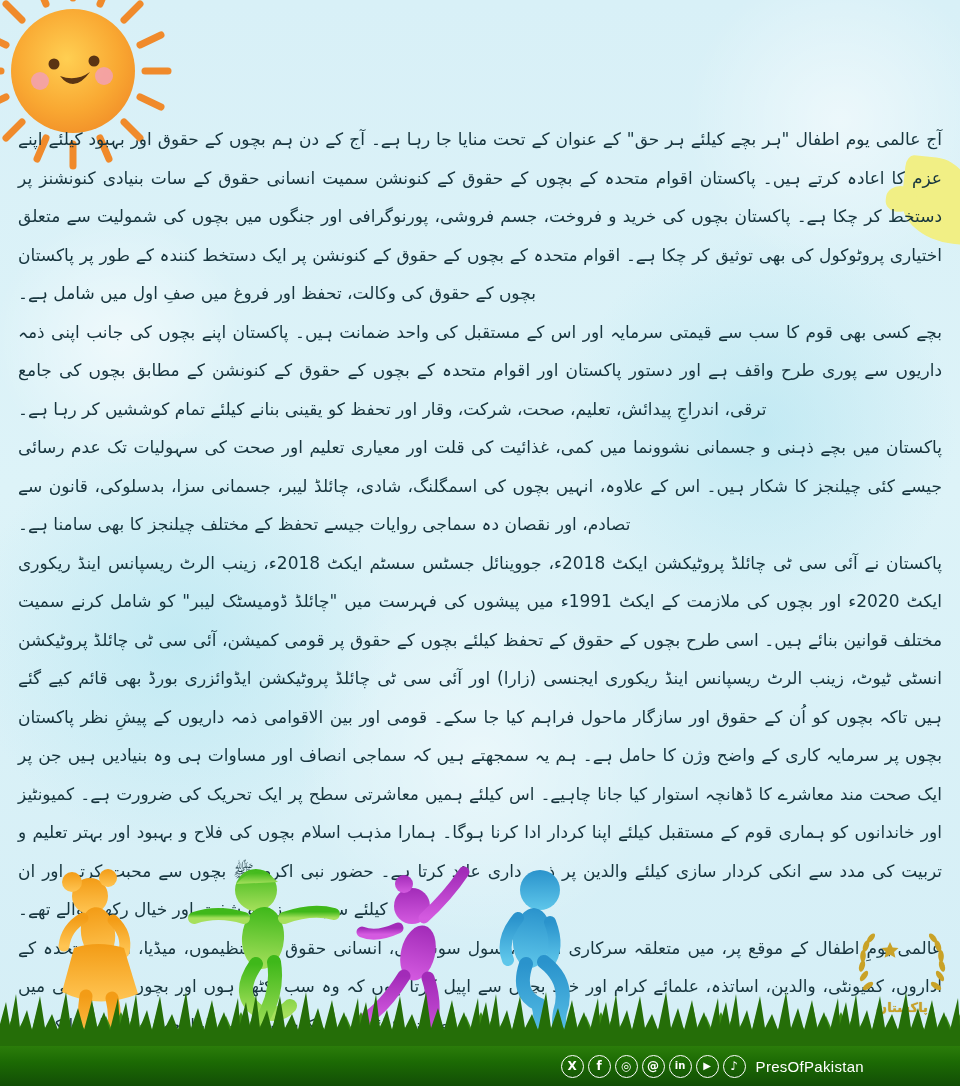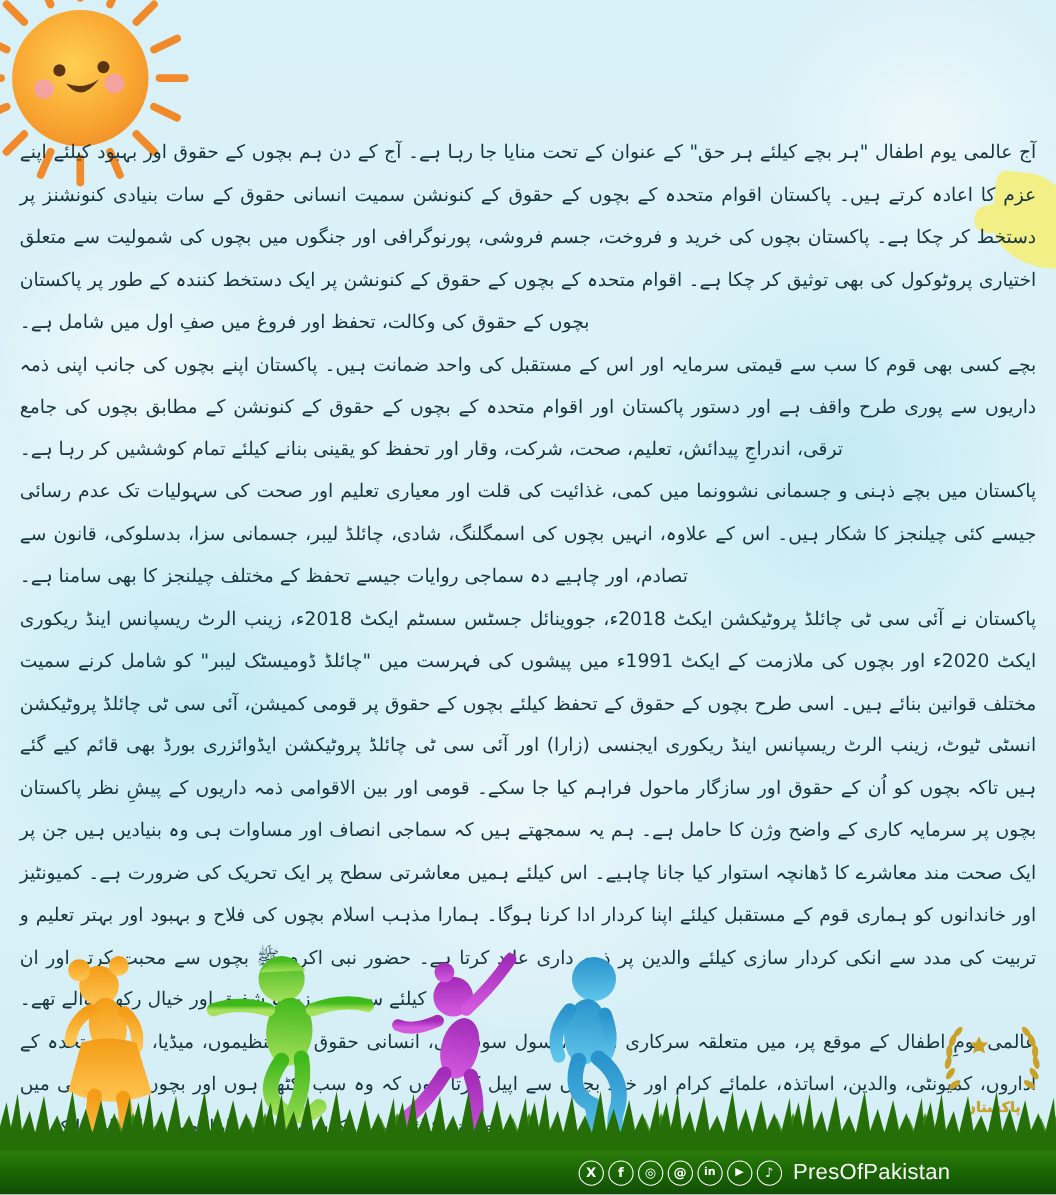--- a/index.html
+++ b/index.html
@@ -77,21 +77,21 @@
     padding-right:96px; gap:4px;
   }
   .sicon{
     width:23px; height:23px; border:1.7px solid #ffffff; border-radius:50%;
     display:inline-flex; align-items:center; justify-content:center;
     color:#ffffff; font-size:12px; font-weight:700; line-height:1;
     font-family:"DejaVu Sans", sans-serif;
   }
   .sicon.small{ font-size:10px; }
   .handle{
-    color:#ffffff; font-size:20px; margin-left:6px; font-weight:400;
+    color:#ffffff; font-size:15px; margin-left:6px; font-weight:400;
     font-family:"Liberation Sans", sans-serif; letter-spacing:.3px;
   }
 </style>
 </head>
 <body>
 
 <div class="page">
 
   <div class="splash-yellow"></div>
 
@@ -128,21 +128,21 @@
       <path d="M92,110 Q106,128 122,106 Q108,116 92,110 Z" fill="#5a3413"></path>
       <circle cx="72" cy="115" r="9" fill="#f2a0b4" opacity="0.85"></circle>
       <circle cx="136" cy="110" r="9" fill="#f2a0b4" opacity="0.85"></circle>
     </svg>
   </div>
 
 
   <div class="bodytext">
     <p>آج عالمی یوم اطفال "ہر بچے کیلئے ہر حق" کے عنوان کے تحت منایا جا رہا ہے۔ آج کے دن ہم بچوں کے حقوق اور بہبود کیلئے اپنے عزم کا اعادہ کرتے ہیں۔ پاکستان اقوام متحدہ کے بچوں کے حقوق کے کنونشن سمیت انسانی حقوق کے سات بنیادی کنونشنز پر دستخط کر چکا ہے۔ پاکستان بچوں کی خرید و فروخت، جسم فروشی، پورنوگرافی اور جنگوں میں بچوں کی شمولیت سے متعلق اختیاری پروٹوکول کی بھی توثیق کر چکا ہے۔ اقوام متحدہ کے بچوں کے حقوق کے کنونشن پر ایک دستخط کنندہ کے طور پر پاکستان بچوں کے حقوق کی وکالت، تحفظ اور فروغ میں صفِ اول میں شامل ہے۔</p>
     <p>بچے کسی بھی قوم کا سب سے قیمتی سرمایہ اور اس کے مستقبل کی واحد ضمانت ہیں۔ پاکستان اپنے بچوں کی جانب اپنی ذمہ داریوں سے پوری طرح واقف ہے اور دستور پاکستان اور اقوام متحدہ کے بچوں کے حقوق کے کنونشن کے مطابق بچوں کی جامع ترقی، اندراجِ پیدائش، تعلیم، صحت، شرکت، وقار اور تحفظ کو یقینی بنانے کیلئے تمام کوششیں کر رہا ہے۔</p>
-    <p>پاکستان میں بچے ذہنی و جسمانی نشوونما میں کمی، غذائیت کی قلت اور معیاری تعلیم اور صحت کی سہولیات تک عدم رسائی جیسے کئی چیلنجز کا شکار ہیں۔ اس کے علاوہ، انہیں بچوں کی اسمگلنگ، شادی، چائلڈ لیبر، جسمانی سزا، بدسلوکی، قانون سے تصادم، اور چاہیے دہ سماجی روایات جیسے تحفظ کے مختلف چیلنجز کا بھی سامنا ہے۔</p>
+    <p>پاکستان میں بچے ذہنی و جسمانی نشوونما میں کمی، غذائیت کی قلت اور معیاری تعلیم اور صحت کی سہولیات تک عدم رسائی جیسے کئی چیلنجز کا شکار ہیں۔ اس کے علاوہ، انہیں بچوں کی اسمگلنگ، شادی، چائلڈ لیبر، جسمانی سزا، بدسلوکی، قانون سے تصادم، اور نقصان دہ سماجی روایات جیسے تحفظ کے مختلف چیلنجز کا بھی سامنا ہے۔</p>
     <p>پاکستان نے آئی سی ٹی چائلڈ پروٹیکشن ایکٹ 2018ء، جووینائل جسٹس سسٹم ایکٹ 2018ء، زینب الرٹ ریسپانس اینڈ ریکوری ایکٹ 2020ء اور بچوں کی ملازمت کے ایکٹ 1991ء میں پیشوں کی فہرست میں "چائلڈ ڈومیسٹک لیبر" کو شامل کرنے سمیت مختلف قوانین بنائے ہیں۔ اسی طرح بچوں کے حقوق کے تحفظ کیلئے بچوں کے حقوق پر قومی کمیشن، آئی سی ٹی چائلڈ پروٹیکشن انسٹی ٹیوٹ، زینب الرٹ ریسپانس اینڈ ریکوری ایجنسی (زارا) اور آئی سی ٹی چائلڈ پروٹیکشن ایڈوائزری بورڈ بھی قائم کیے گئے ہیں تاکہ بچوں کو اُن کے حقوق اور سازگار ماحول فراہم کیا جا سکے۔ قومی اور بین الاقوامی ذمہ داریوں کے پیشِ نظر پاکستان بچوں پر سرمایہ کاری کے واضح وژن کا حامل ہے۔ ہم یہ سمجھتے ہیں کہ سماجی انصاف اور مساوات ہی وہ بنیادیں ہیں جن پر ایک صحت مند معاشرے کا ڈھانچہ استوار کیا جانا چاہیے۔ اس کیلئے ہمیں معاشرتی سطح پر ایک تحریک کی ضرورت ہے۔ کمیونٹیز اور خاندانوں کو ہماری قوم کے مستقبل کیلئے اپنا کردار ادا کرنا ہوگا۔ ہمارا مذہب اسلام بچوں کی فلاح و بہبود اور بہتر تعلیم و تربیت کی مدد سے انکی کردار سازی کیلئے والدین پر ذمہ داری عائد کرتا ہے۔ حضور نبی اکرم ﷺ بچوں سے محبت کرتے اور ان کیلئے سب سے زیادہ شفیق اور خیال رکھنے والے تھے۔</p>
     <p>عالمی یومِ اطفال کے موقع پر، میں متعلقہ سرکاری اداروں، سول سوسائٹی، انسانی حقوق کی تنظیموں، میڈیا، اقوام متحدہ کے اداروں، کمیونٹی، والدین، اساتذہ، علمائے کرام اور خود بچوں سے اپیل کرتا ہوں کہ وہ سب اکٹھے ہوں اور بچوں کی زندگی میں بہتری لانے کیلئے قومی کوششوں میں اپنا تعمیری کردار ادا کریں۔</p>
   </div>
 
   <div class="children">
     <svg viewBox="0 0 570 195" width="570" height="195">
       <defs>
         <linearGradient id="gOrange" x1="0" y1="0" x2="0" y2="1">
           <stop offset="0%" stop-color="#f39c16"></stop>
             <stop offset="100%" stop-color="#ffc553"></stop>

